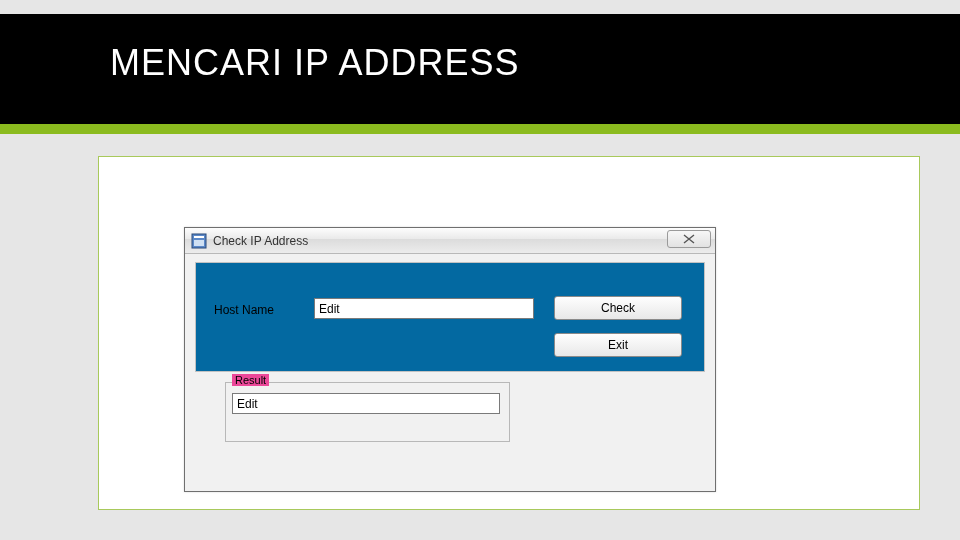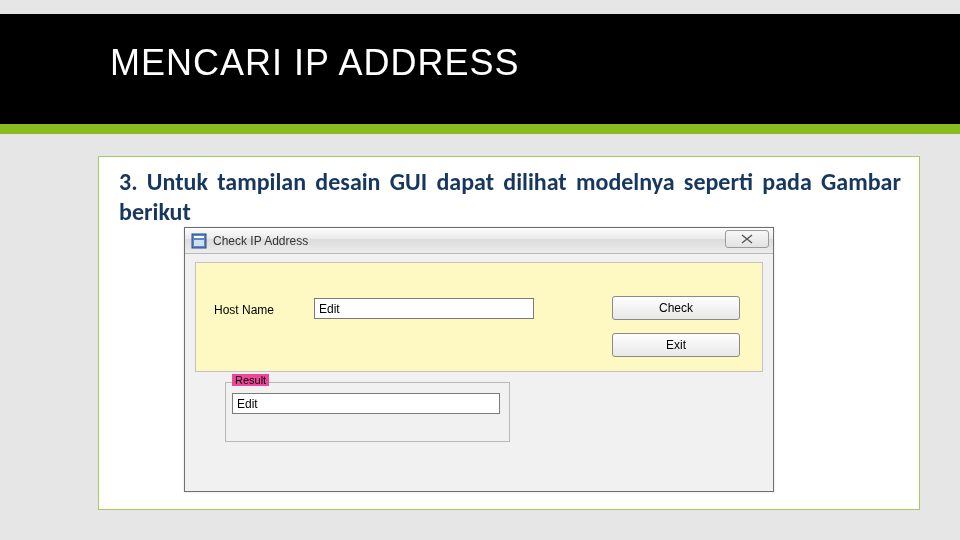--- a/index.html
+++ b/index.html
@@ -48,21 +48,21 @@
     font-size: 24px;
     font-weight: 600;
     text-align: justify;
     line-height: 1.25;
     font-family: "Calibri", "Segoe UI", Arial, sans-serif;
   }
   .window {
     position: absolute;
     left: 85px;
     top: 70px;
-    width: 590px;
+    width: 532px;
     height: 265px;
     background: #fff;
     border: 1px solid #6f6f6f;
     box-shadow: 0 0 2px rgba(0,0,0,0.15);
   }
   .titlebar {
     height: 26px;
     background: linear-gradient(#fdfdfd, #e9e9e9 45%, #dcdcdc 46%, #ececec);
     border-bottom: 1px solid #b8b8b8;
     display: flex;
@@ -101,21 +101,21 @@
     height: calc(100% - 26px);
     background: #f1f1f1;
   }
   .groupbox {
     position: absolute;
     left: 10px;
     top: 8px;
     right: 10px;
     height: 110px;
     border: 1px solid #c2c2c2;
-    background: #fef9c3;
+    background: #0369a1;
   }
   .host-label {
     position: absolute;
     left: 18px;
     top: 40px;
     font-size: 12px;
     color: #000;
     font-family: Tahoma, "Segoe UI", sans-serif;
   }
   .host-input {
@@ -178,21 +178,20 @@
   }
 </style>
 </head>
 <body>
 
 <div class="header-band">
   <div class="header-title">MENCARI IP ADDRESS</div>
 </div>
 
 <div class="content-card">
-  <div class="step-text">3. Untuk tampilan desain GUI dapat dilihat modelnya seperti pada Gambar berikut</div>
 
   <div class="window">
     <div class="titlebar">
       <span class="win-icon">
         <svg viewBox="0 0 16 16">
           <rect x="1" y="1" width="14" height="14" fill="#5b88c8" stroke="#2a4a7a"></rect>
           <rect x="3" y="3" width="10" height="2" fill="#fff"></rect>
           <rect x="3" y="7" width="10" height="6" fill="#cfe0f3"></rect>
         </svg>
       </span>

